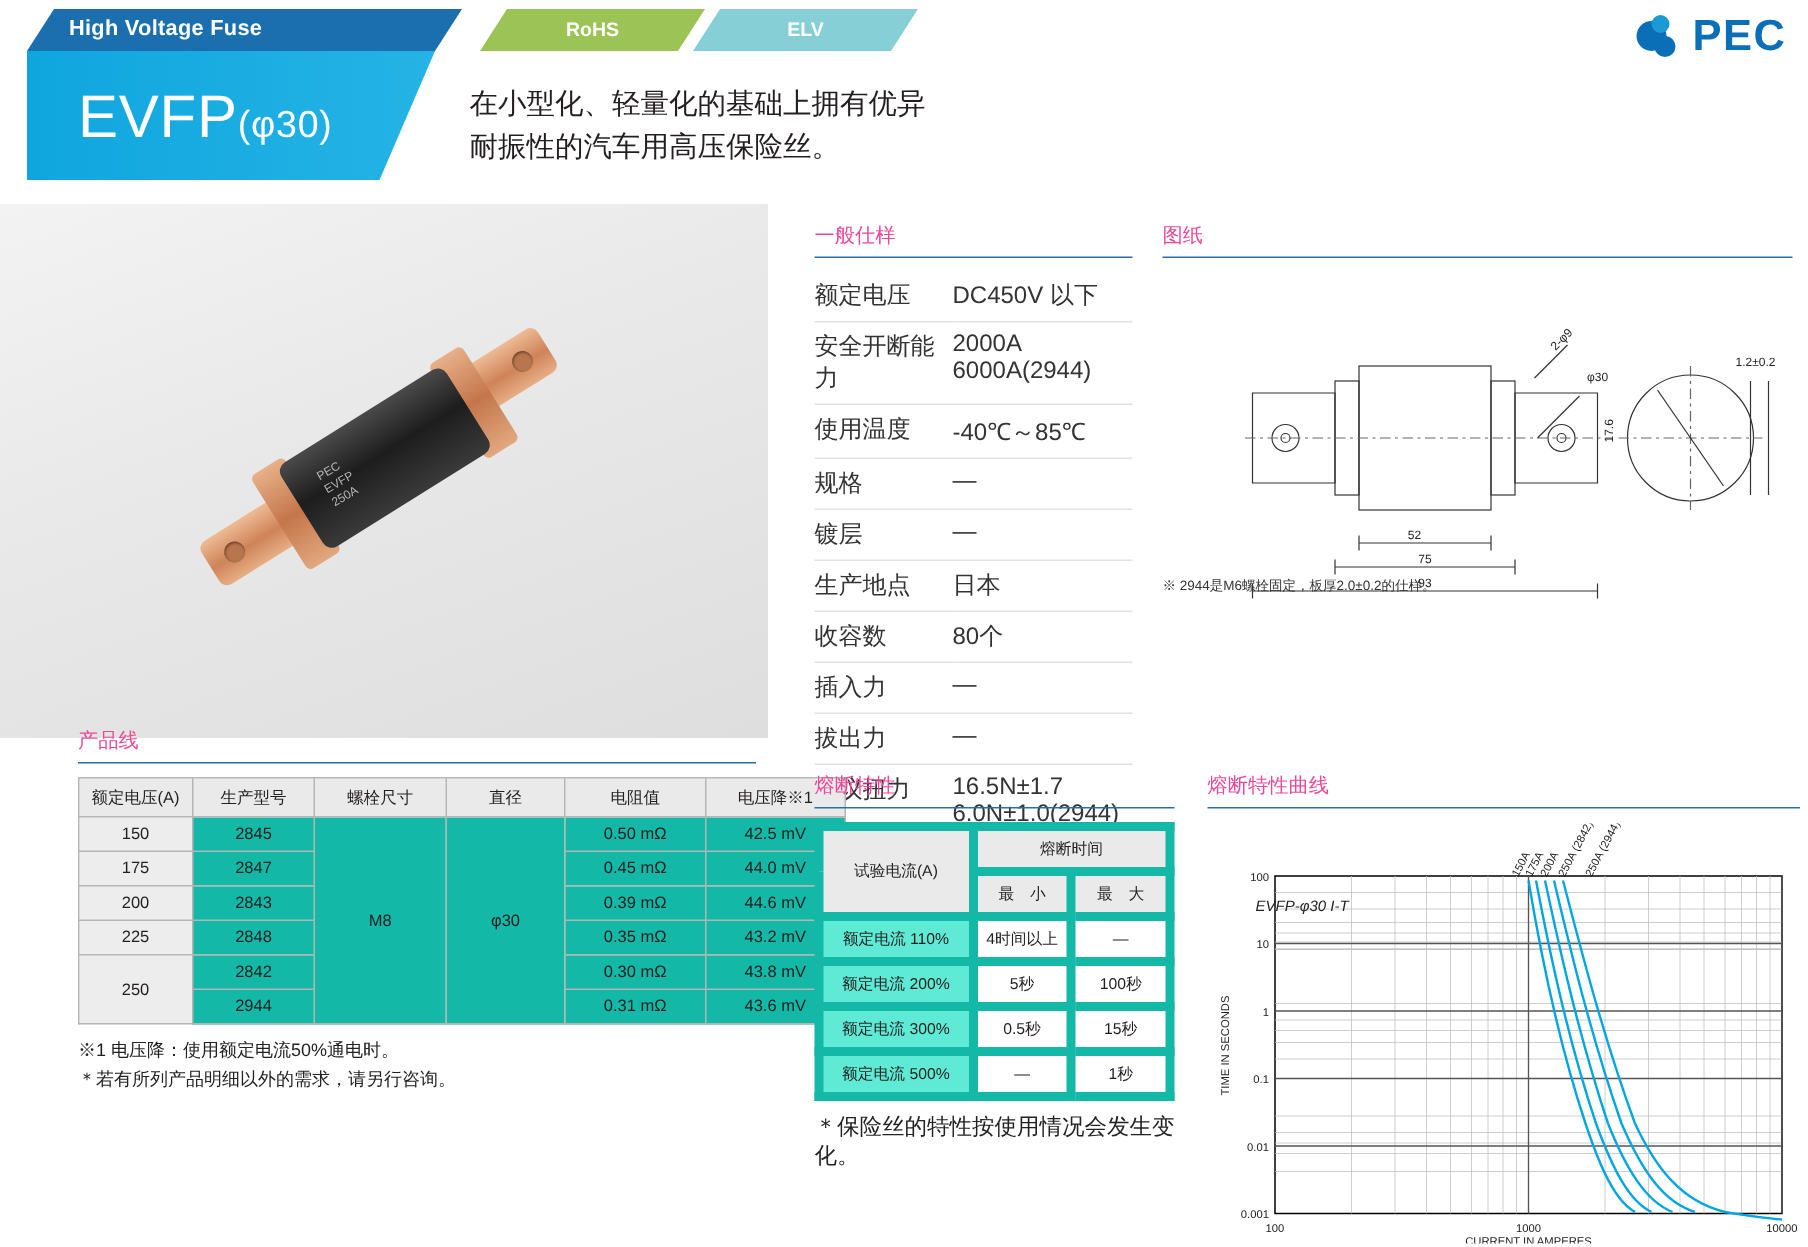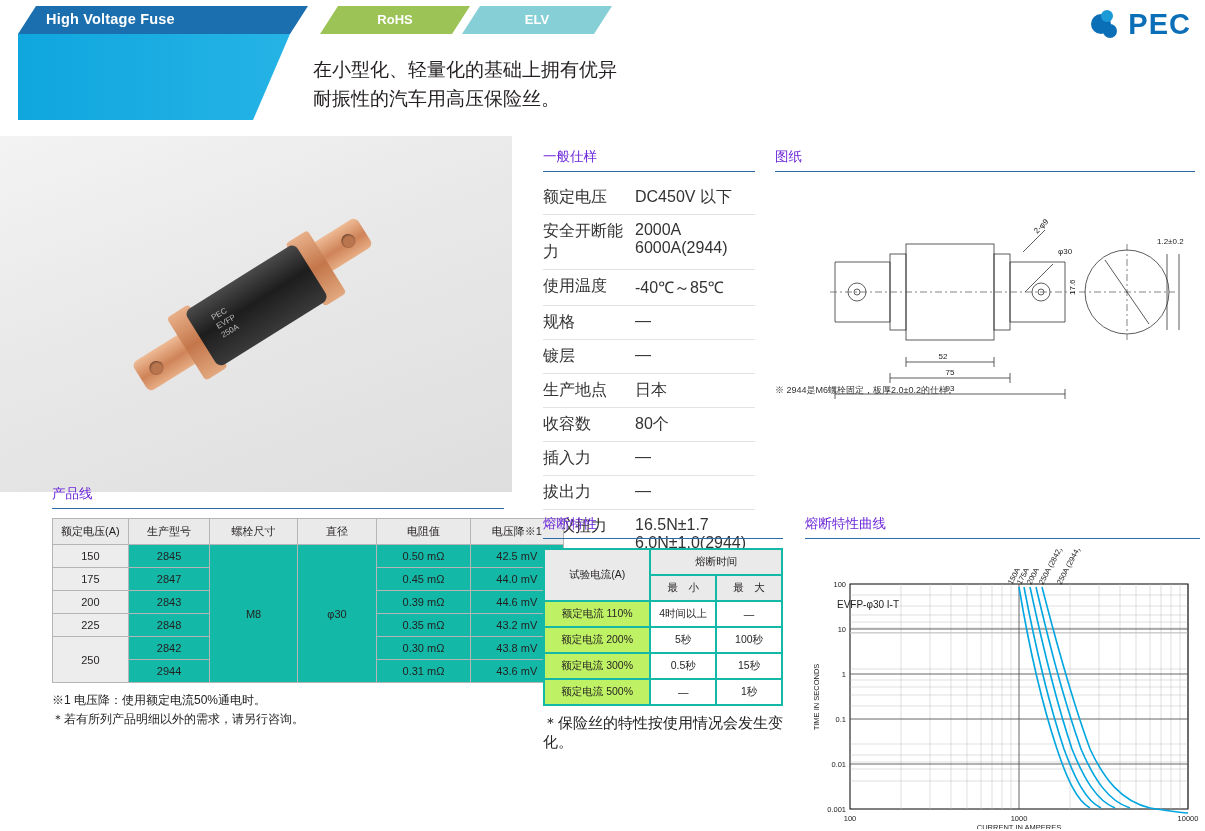--- a/index.html
+++ b/index.html
@@ -52,21 +52,21 @@
       background:linear-gradient(180deg,#eebb95 0%,#cf8358 55%,#e7ae85 100%);}
   .photo .tab.l{left:-30px;top:42px;}
   .photo .tab.r{left:176px;top:36px;}
   .photo .hole{position:absolute;width:14px;height:14px;border-radius:50%;background:#b9754e;box-shadow:inset 0 1px 2px rgba(0,0,0,.5);}
   .photo .hole.l{left:-18px;top:52px;}
   .photo .hole.r{left:212px;top:46px;}
   .photo .lbl{position:absolute;left:62px;top:42px;color:#cfcfcf;font-size:8px;line-height:1.25;transform:rotate(2deg);opacity:.85;}
 
   
   .sec{position:absolute;}
-  .sec .sec-title{font-size:13.5px;color:#6d28d9;padding-bottom:5px;}
+  .sec .sec-title{font-size:13.5px;color:#ec4899;padding-bottom:5px;}
   .sec .rule{border-top:1px solid #2b6ca8;}
 
   
   #spec{left:543px;top:148px;width:212px;}
   #spec table{border-collapse:collapse;width:212px;margin-top:9px;font-size:16px;}
   #spec td{padding:6px 0 6px 0;vertical-align:top;border-bottom:1px solid #e2e2e2;}
   #spec td.k{width:92px;color:#333;}
   #spec td.v{color:#333;}
 
   
@@ -79,42 +79,45 @@
   #prod table{border-collapse:collapse;width:512px;margin-top:9px;font-size:11px;}
   #prod th,#prod td{border:1px solid #b5b5b5;text-align:center;padding:5px 2px;}
   #prod th{background:#eaeaea;font-weight:normal;}
   #prod td{background:#14b8a6;}
   #prod td.shade{background:#ededed;}
   .prodnote{margin-top:8px;font-size:12px;line-height:1.6;color:#222;}
 
   
   #fuse{left:543px;top:515px;width:240px;}
   #fuse table{border-collapse:collapse;width:240px;margin-top:9px;font-size:10.5px;}
-  #fuse th,#fuse td{border:2px solid #14b8a6;text-align:center;padding:5px 2px;}
+  #fuse th,#fuse td{border:6px solid #14b8a6;text-align:center;padding:5px 2px;}
   #fuse th{background:#eaeaea;font-weight:normal;}
-  #fuse td.shade{background:#bef264;}
+  #fuse td.shade{background:#5eead4;}
   .fusenote{margin-top:8px;font-size:15px;color:#222;}
 
   
   #chart{left:805px;top:515px;width:395px;}
   .chartbox{position:relative;width:395px;height:280px;margin-top:10px;}
-  .chart-label{position:absolute;font-size:9px;color:#222;}
+  .chart-label{position:absolute;font-size:9px;color:#222;font-style:italic;}
 </style>
 </head>
 <body>
 
 <div class="page">
 
   <div class="hdr-banner">
     <div class="top">
       <div class="shape"></div>
       <div class="label">High Voltage Fuse</div>
     </div>
     <div class="btm">
       <div class="shape"></div>
+      <div class="title">
+        <span>EVFP</span><span class="sub">(φ30)</span>
+      </div>
     </div>
   </div>
 
   <div class="badge badge-rohs">
     <div class="shape"></div>
     <div class="txt">RoHS</div>
   </div>
   <div class="badge badge-elv">
     <div class="shape"></div>
     <div class="txt">ELV</div>

